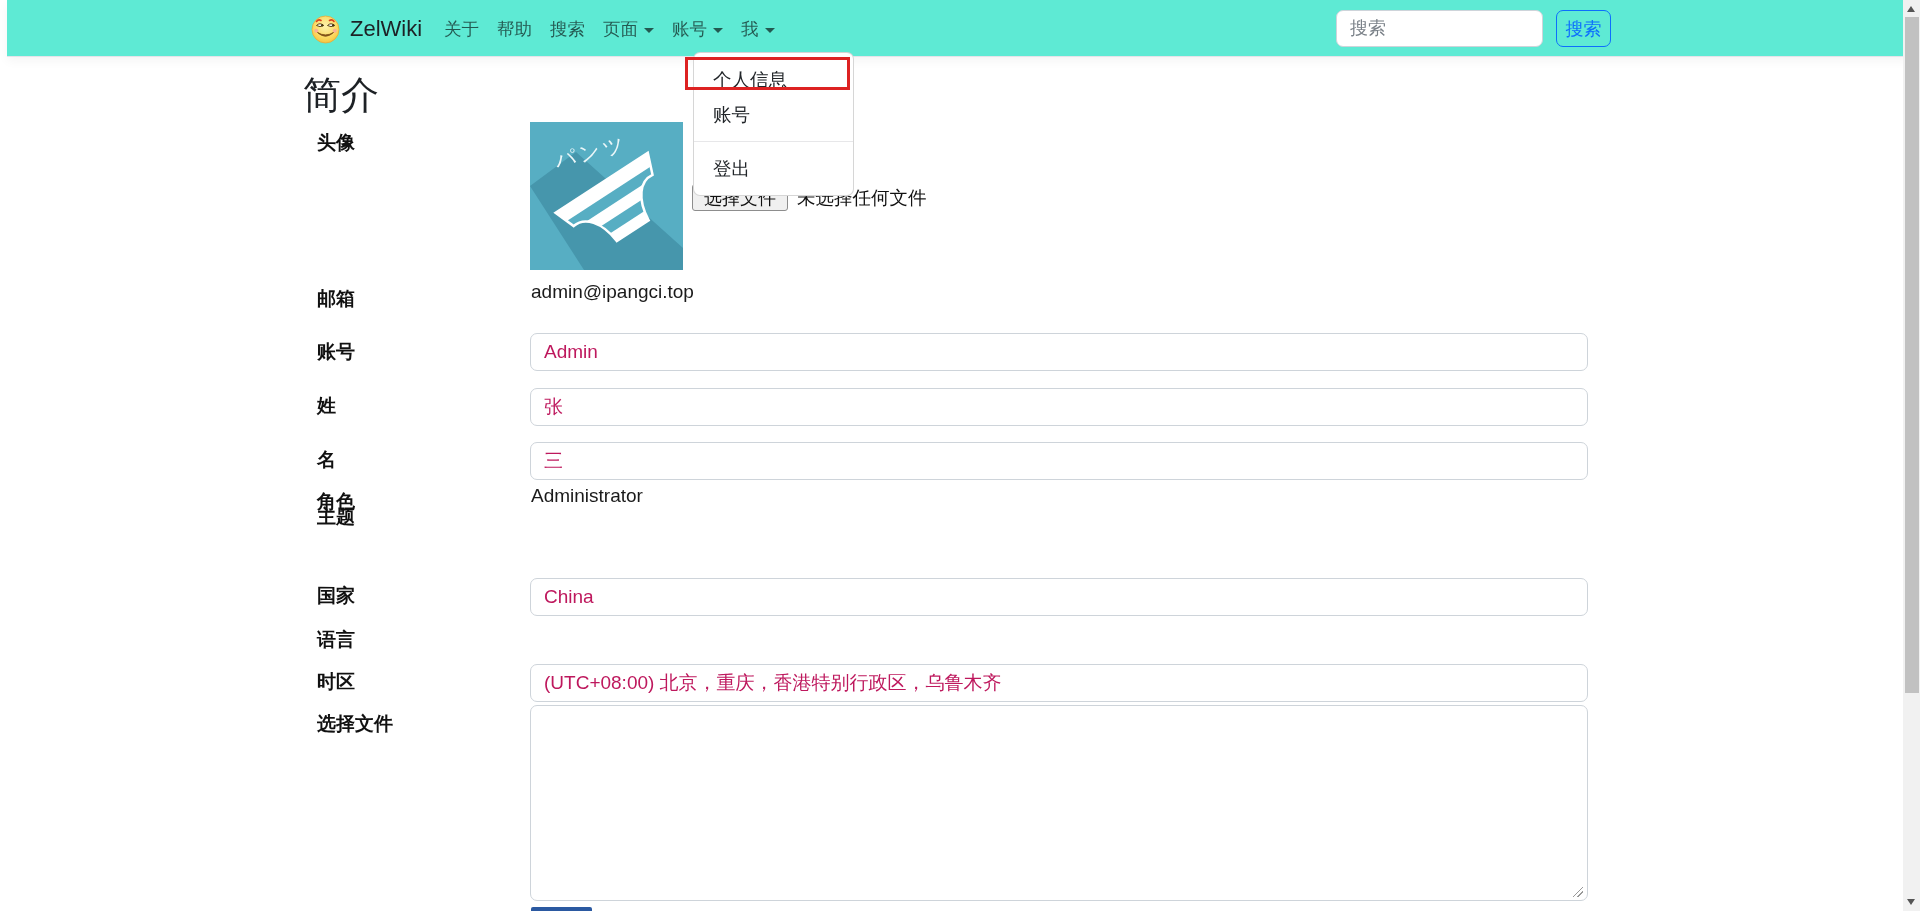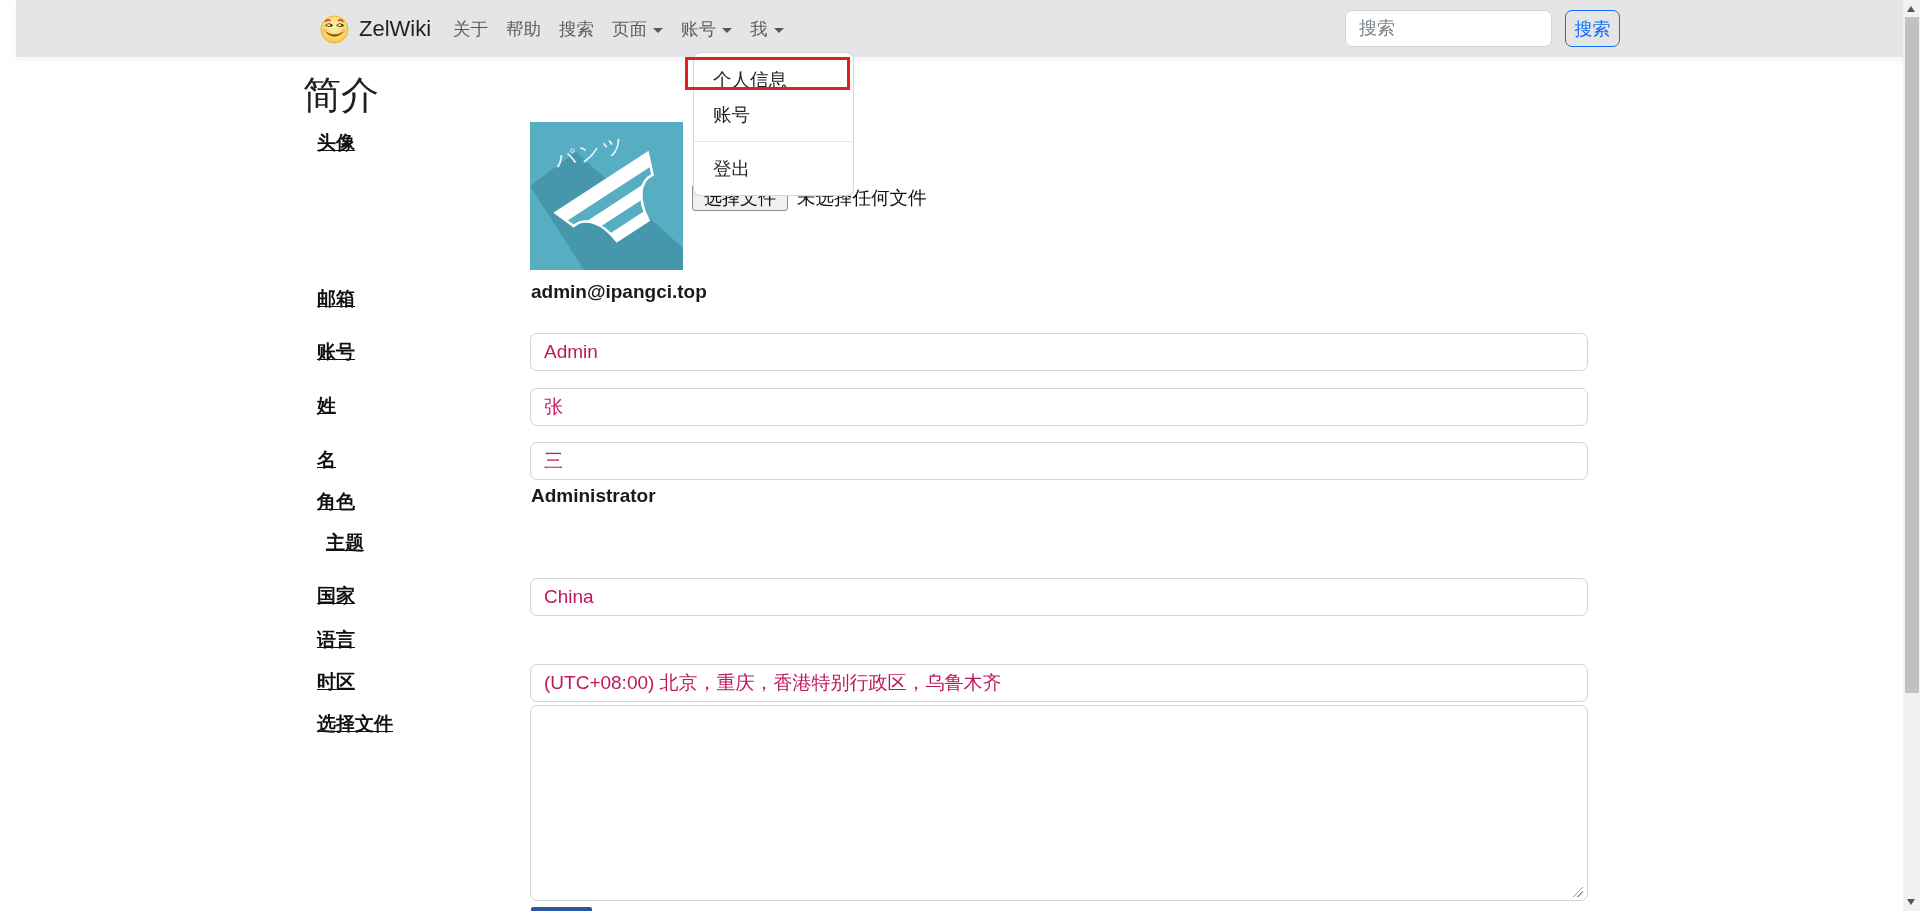--- a/index.html
+++ b/index.html
@@ -1,22 +1,22 @@
 <!DOCTYPE html>
 <html><head>
 <meta charset="utf-8">
 <style>
   * { margin:0; padding:0; box-sizing:border-box; }
   html,body { width:1920px; height:911px; overflow:hidden; background:#fff;
     font-family:"Liberation Sans","DejaVu Sans",sans-serif; color:#212529; }
   #app { position:relative; width:1920px; height:911px; background:#fff; }
 
   
-  .navbar { position:absolute; left:16px; top:0; width:1903px; height:57px;
-    background:#e5e5e5; border-bottom:1px solid #e4e4ea;
+  .navbar { position:absolute; left:7px; top:0; width:1903px; height:57px;
+    background:#5eead4; border-bottom:1px solid #e4e4ea;
     box-shadow:0 4px 10px rgba(0,0,0,0.045); z-index:5; }
   .brand { position:absolute; left:303px; top:0; height:57px; display:flex;
     align-items:center; gap:9px; cursor:pointer; }
   .brand-text { font-size:22px; color:#1d2125; }
   .nav-links { position:absolute; left:428px; top:0; height:57px;
     display:flex; align-items:center; list-style:none; }
   .nav-link { padding:0 9px; font-size:17.5px; color:rgba(0,0,0,0.62);
     cursor:pointer; white-space:nowrap; display:flex; align-items:center; }
   .caret { display:inline-block; margin-left:6px; margin-top:3px;
     border-top:5px solid rgba(0,0,0,0.62);
@@ -38,22 +38,22 @@
   .dropdown-item { display:block; padding:5px 19px; font-size:18.5px;
     color:#212529; cursor:pointer; white-space:nowrap; }
   .dropdown-divider { border-top:1px solid #e7e7e9; margin:9px 0; }
   .annotation-box { position:absolute; left:685px; top:57px; width:165px; height:33px;
     border:3px solid #dd2222; z-index:7; pointer-events:none; }
 
   
   .page-title { position:absolute; left:303px; top:70px; font-size:38px;
     font-weight:500; color:#1d2125; }
   .f-label { position:absolute; left:317px; font-size:19px; font-weight:700;
-    color:#111; white-space:nowrap;text-decoration:underline; }
-  .f-static { position:absolute; left:531px; font-size:19px; color:#1a1a1a;font-weight:bold; }
+    color:#111; white-space:nowrap; }
+  .f-static { position:absolute; left:531px; font-size:19px; color:#1a1a1a; }
   .f-input { position:absolute; left:530px; width:1058px; height:38px;
     border:1px solid #ced4da; border-radius:7px; padding:0 13px; font-size:19px;
     color:#be185d; background:#fff; outline:none;
     font-family:"Liberation Sans","DejaVu Sans",sans-serif; }
   .avatar-box { position:absolute; left:530px; top:122px; width:153px; height:148px; }
   .file-row { position:absolute; left:692px; top:184px; display:flex;
     align-items:center; gap:9px; }
   .file-btn { height:27px; padding:0 11px; background:#f0f0f0;
     border:1px solid #8d8d8d; border-radius:3px; font-size:18px; color:#111;
     cursor:pointer; font-family:Liberation Serif, serif; }
@@ -183,21 +183,21 @@
 
   <span class="f-label" style="top:393px;">姓</span>
   <input class="f-input" style="top: 388px;" value="张">
 
   <span class="f-label" style="top:447px;">名</span>
   <input class="f-input" style="top: 442px;" value="三">
 
   <span class="f-label" style="top:489px;">角色</span>
   <span class="f-static" style="top:485px;">Administrator</span>
 
-  <span class="f-label" style="top:530px;margin-left:9px;">主题</span>
+  <span class="f-label" style="top:504px;">主题</span>
 
   <span class="f-label" style="top:583px;">国家</span>
   <input class="f-input" style="top: 578px;" value="China">
 
   <span class="f-label" style="top:627px;">语言</span>
 
   <span class="f-label" style="top:669px;">时区</span>
   <input class="f-input" style="top: 664px;" value="(UTC+08:00) 北京，重庆，香港特别行政区，乌鲁木齐">
 
   <span class="f-label" style="top:711px;">选择文件</span>

